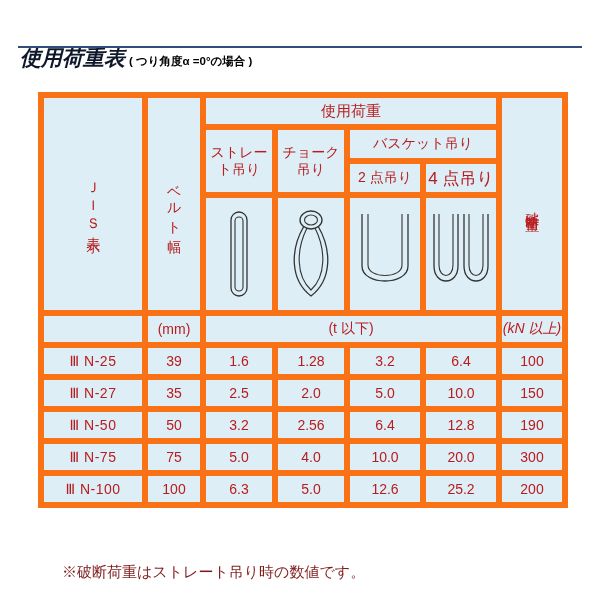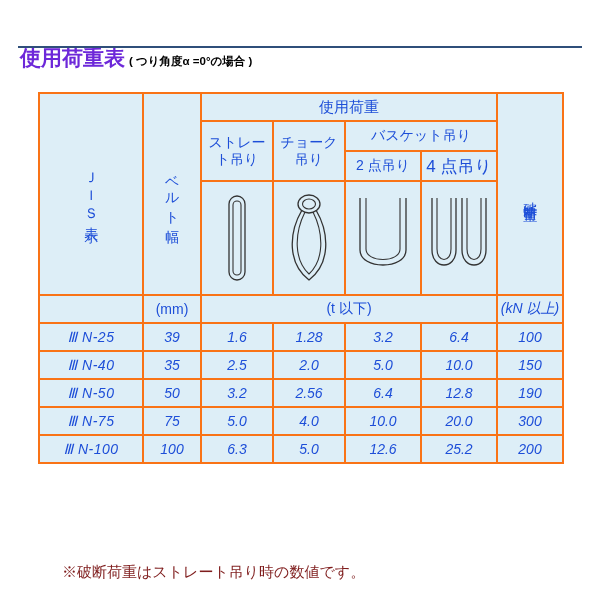--- a/index.html
+++ b/index.html
@@ -25,21 +25,22 @@
     position: absolute;
     left: 20px;
     top: 14px;
     display: flex;
     align-items: baseline;
   }
   .title-main {
     font-size: 21px;
     font-weight: bold;
     letter-spacing: 0px;
-    color: #6d28d9;
+    color: #0f172a;
+    font-style: italic;
   }
   .title-sub {
     font-size: 11.5px;
     font-weight: bold;
     margin-left: 4px;
     color: #000;
     margin-top: 40px;
   }
   .title-rule {
     position: absolute;
@@ -65,25 +66,25 @@
     top: 92px;
     width: 524px;
   }
   table.spec {
     border-collapse: collapse;
     width: 524px;
     table-layout: fixed;
     background: #ddeef7;
   }
   table.spec td {
-    border: 2px solid #f97316;
+    border: 6px solid #f97316;
     text-align: center;
     vertical-align: middle;
     font-size: 14px;
-    color: #1d4ed8;
+    color: #b91c1c;
     padding: 0;
   }
   .hdr {
     background: #ddeef7;
   }
   .vert {
     writing-mode: vertical-rl;
     text-orientation: upright;
     letter-spacing: 4px;
     display: inline-block;
@@ -112,21 +113,20 @@
   }
   .pic-box {
     display: flex;
     align-items: center;
     justify-content: center;
     height: 112px;
   }
   .data-row td {
     height: 26px;
     font-size: 14.5px;
-    font-style: italic;
   }
   .unit-row td {
     height: 26px;
     font-size: 13.5px;
   }
   .jis-label {
     font-size: 14px;
     letter-spacing: 0.5px;
   }
   
@@ -248,21 +248,21 @@
         <tr class="data-row">
           <td class="jis-label">Ⅲ N-25</td>
           <td>39</td>
           <td>1.6</td>
           <td>1.28</td>
           <td>3.2</td>
           <td>6.4</td>
           <td>100</td>
         </tr>
         <tr class="data-row">
-          <td class="jis-label">Ⅲ N-40</td>
+          <td class="jis-label">Ⅲ N-27</td>
           <td>35</td>
           <td>2.5</td>
           <td>2.0</td>
           <td>5.0</td>
           <td>10.0</td>
           <td>150</td>
         </tr>
         <tr class="data-row">
           <td class="jis-label">Ⅲ N-50</td>
           <td>50</td>

